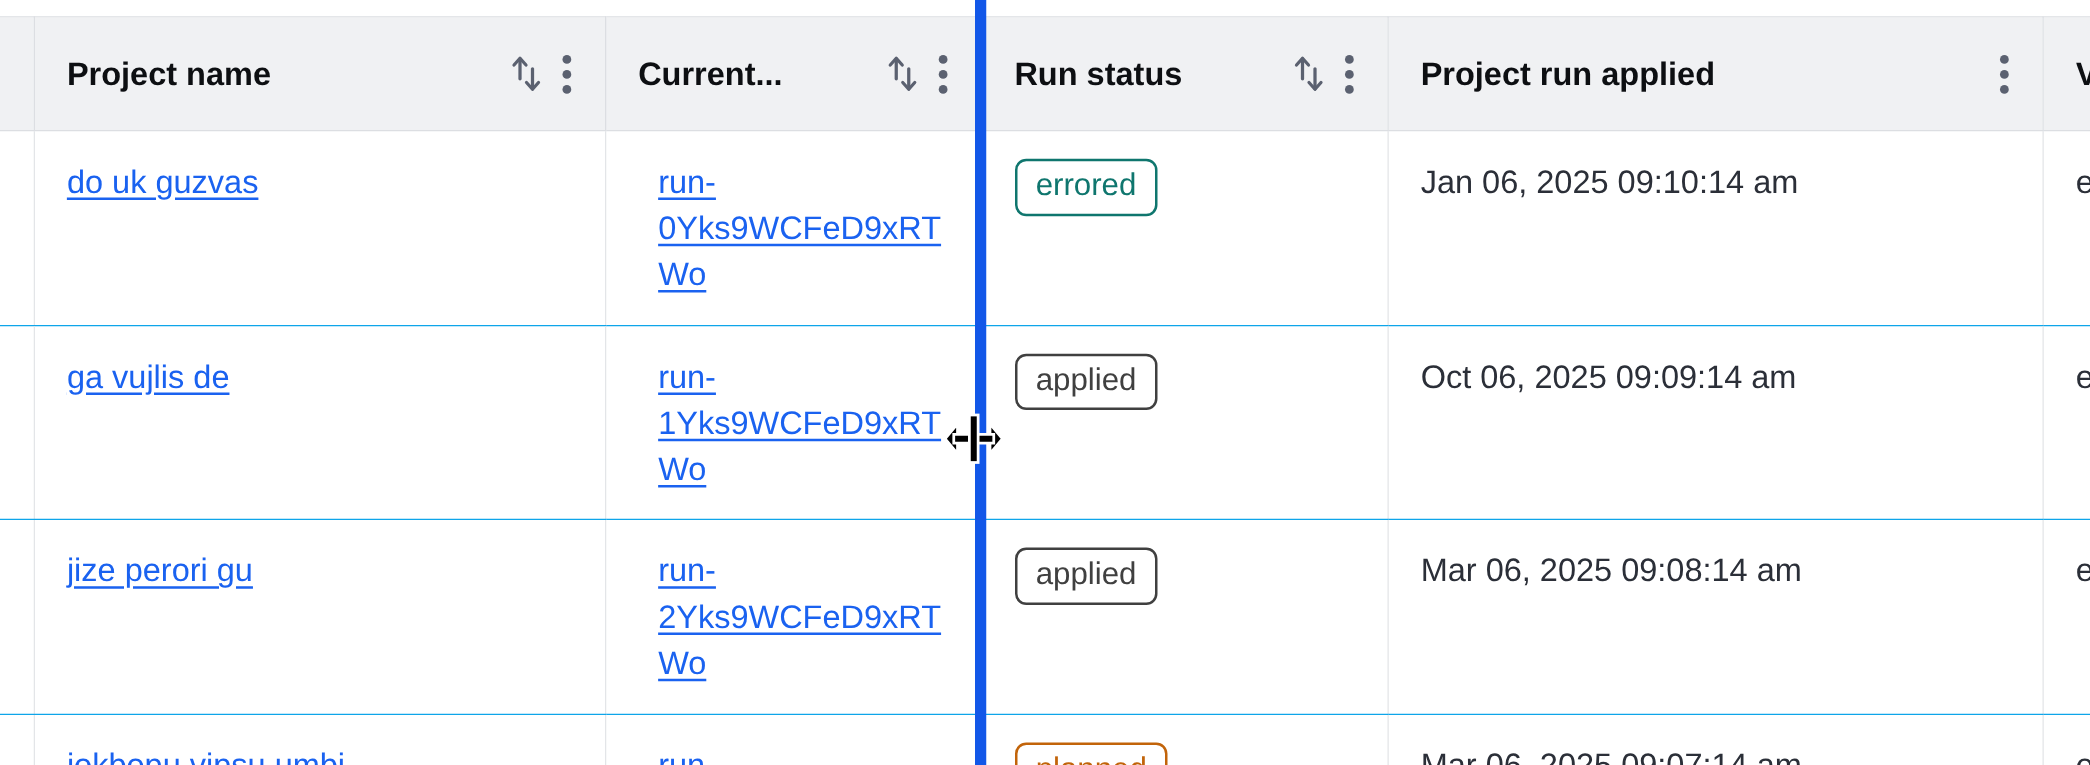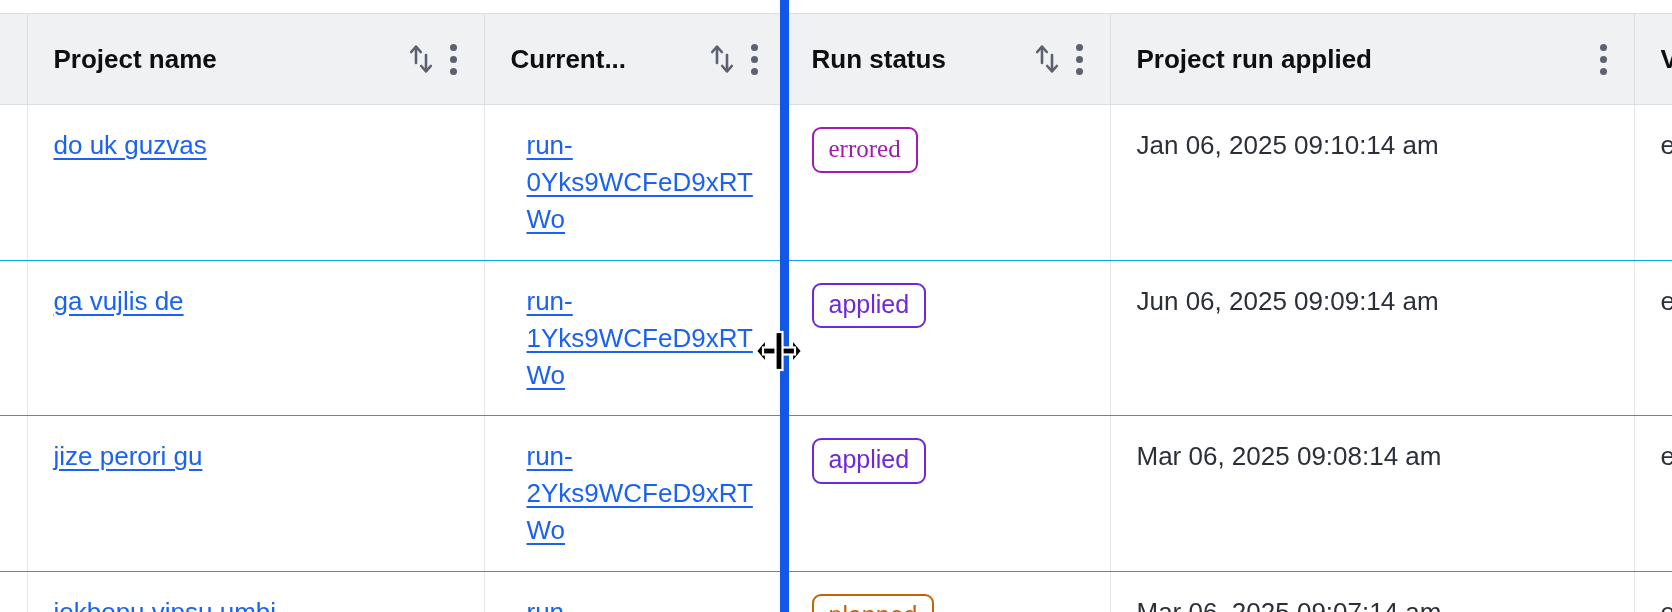--- a/index.html
+++ b/index.html
@@ -93,22 +93,22 @@
   
   .badge {
     display: inline-block;
     border: 2px solid currentColor;
     border-radius: 9px;
     padding: 5px 15px 7px;
     font-size: 25px;
     line-height: 1.18;
     white-space: nowrap;
   }
-  .badge.errored  { color: #a21caf; font-family: Liberation Serif, serif; }
-  .badge.applied  { color: #6d28d9; }
+  .badge.errored  { color: #0f766e; }
+  .badge.applied  { color: #404040; }
   .badge.planned  { color: #c2640a; }
 
   
   .resize-guide {
     position: absolute;
     top: 0;
     left: 780px;
     width: 9px;
     height: 612px;
     background: #1257e8;
@@ -233,21 +233,21 @@
           <td><a class="cell-link run-id-link">run-0Yks9WCFeD9xRTWo</a></td>
           <td><span class="badge errored">errored</span></td>
           <td><span>Jan 06, 2025 09:10:14 am</span></td>
           <td><span>e</span></td>
         </tr>
         <tr>
           <td class="col-select"></td>
           <td><a class="cell-link">ga vujlis de</a></td>
           <td><a class="cell-link run-id-link">run-1Yks9WCFeD9xRTWo</a></td>
           <td><span class="badge applied">applied</span></td>
-          <td><span>Jun 06, 2025 09:09:14 am</span></td>
+          <td><span>Oct 06, 2025 09:09:14 am</span></td>
           <td><span>e</span></td>
         </tr>
         <tr>
           <td class="col-select"></td>
           <td><a class="cell-link">jize perori gu</a></td>
           <td><a class="cell-link run-id-link">run-2Yks9WCFeD9xRTWo</a></td>
           <td><span class="badge applied">applied</span></td>
           <td><span>Mar 06, 2025 09:08:14 am</span></td>
           <td><span>e</span></td>
         </tr>

